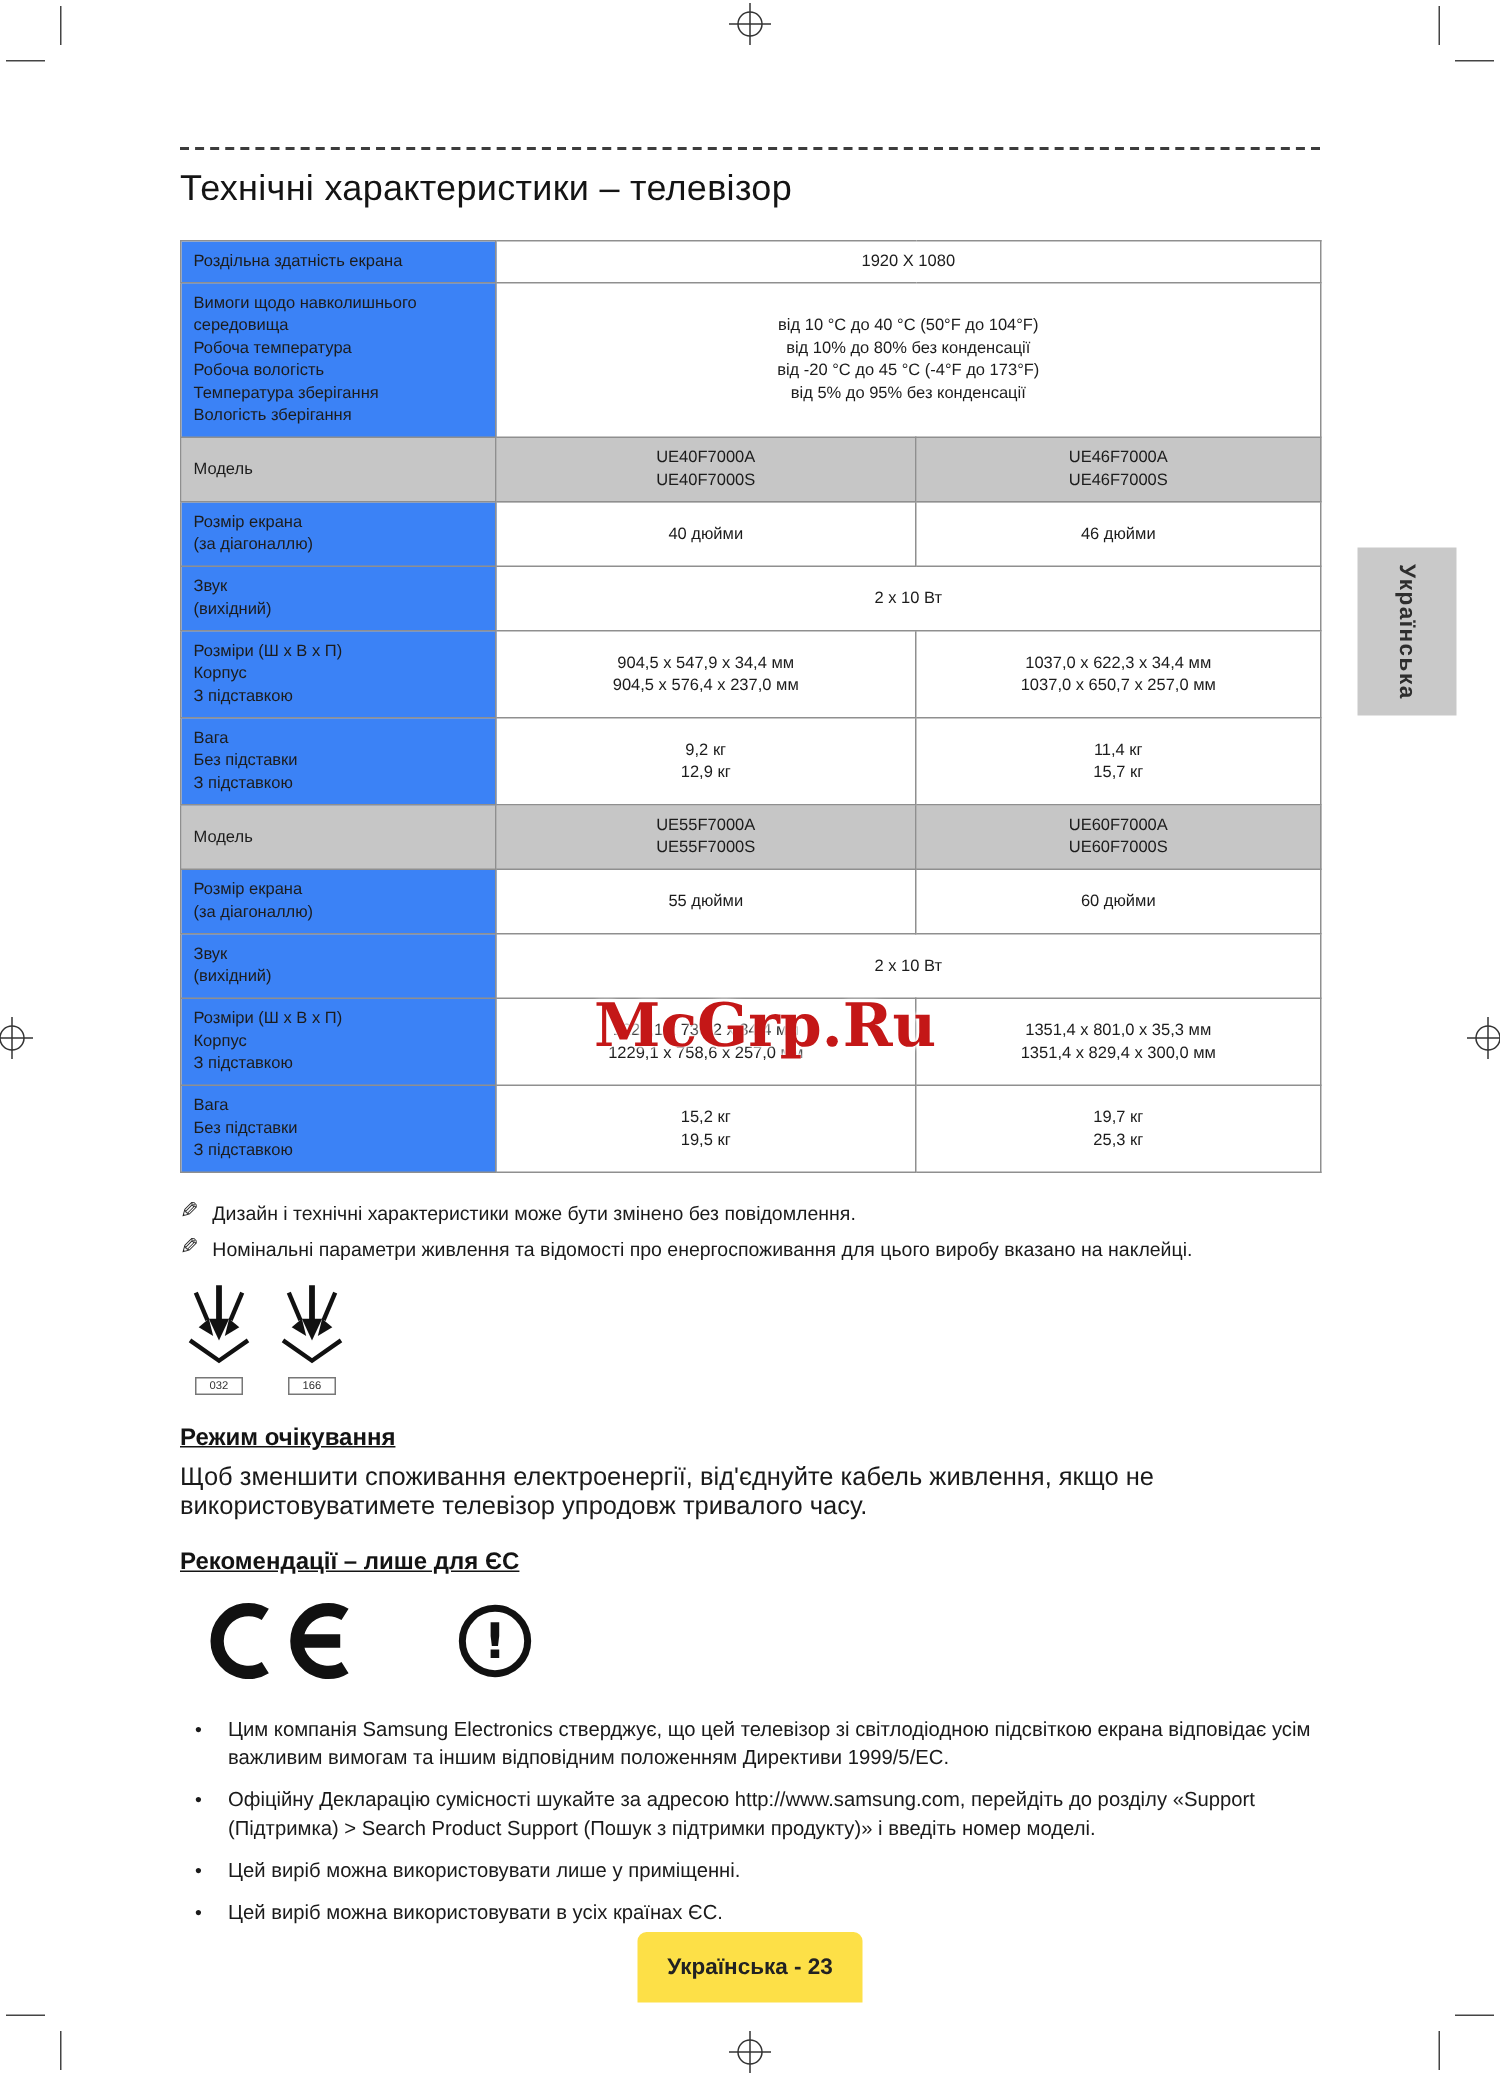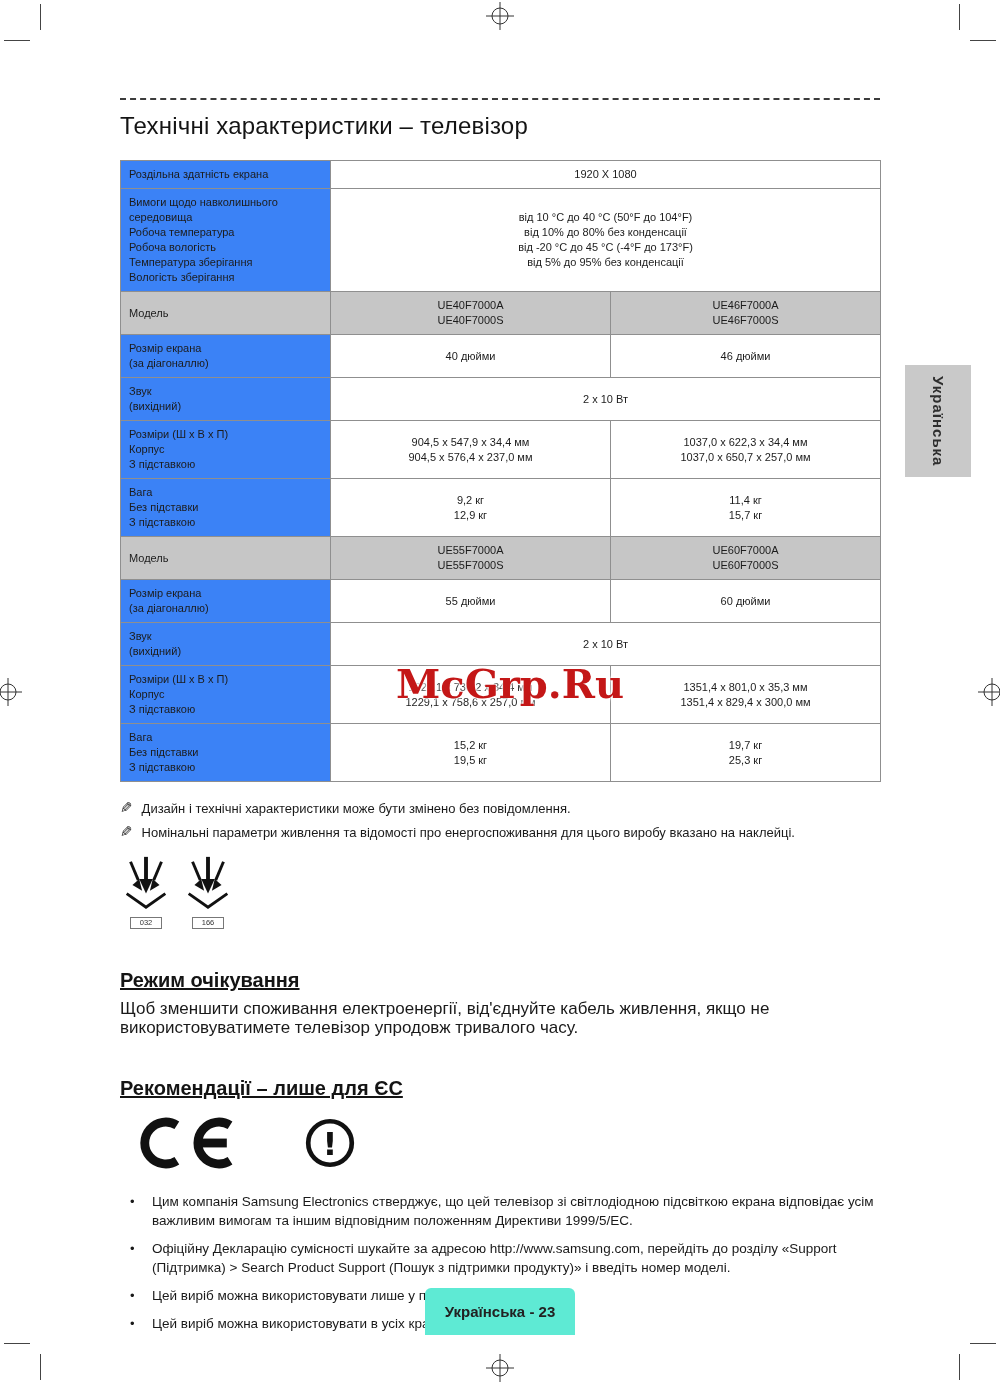--- a/index.html
+++ b/index.html
@@ -38,21 +38,21 @@
   .notes { margin-top: 18px; }
   .note { display: flex; align-items: flex-start; gap: 9px; margin-bottom: 7px; font-size: 13px; line-height: 17px; }
   .note-icon { font-size: 15px; line-height: 16px; color: #222; transform: scaleX(-1); }
 
   
   .weee-row { display: flex; gap: 10px; margin-top: 12px; }
   .weee { width: 52px; text-align: center; }
   .weee-label { display: block; width: 32px; margin: 2px auto 0 auto; border: 1px solid #777; font-size: 7.5px; line-height: 10px; color: #333; }
 
   
-  h2.section-heading { margin-top: 40px; font-size: 20px; font-weight: bold; text-decoration: underline; color: #141414; }
+  h2.section-heading { margin-top: 20px; font-size: 16px; font-weight: bold; text-decoration: underline; color: #141414; }
   p.section-body { margin-top: 7px; font-size: 17px; line-height: 19px; max-width: 760px; }
 
   .cert-row { display: flex; align-items: center; gap: 30px; margin-top: 14px; margin-left: 2px; }
 
   .bullets { margin-top: 20px; }
   .bullet { display: flex; gap: 12px; font-size: 13.5px; line-height: 19px; margin-bottom: 9px; }
   .bullet::before { content: "•"; flex: 0 0 10px; margin-left: 10px; font-size: 13px; }
 
   
   .side-tab {
@@ -66,21 +66,21 @@
   .watermark {
     position: absolute; left: 396px; top: 660px;
     font-family: "DejaVu Serif", serif; font-weight: bold;
     font-size: 40px; color: #c41717;
     text-shadow: 0 0 3px #fff, 0 0 3px #fff, 0 0 5px #fff;
     z-index: 5;
   }
 
   .page-label {
     position: absolute; left: 50%; transform: translateX(-50%); top: 1288px;
-    width: 150px; height: 47px; background: #5eead4; border-radius: 6px 6px 0 0;
+    width: 150px; height: 47px; background: #fde047; border-radius: 6px 6px 0 0;
     font-size: 15px; font-weight: bold; color: #222;
     display: flex; align-items: center; justify-content: center;
   }
 
   .footer {
     position: absolute; left: 120px; top: 1353px; width: 760px;
     display: flex; justify-content: space-between; align-items: center;
     font-size: 10px; color: #2d2d2d;
   }
   .footer span { white-space: pre; }

